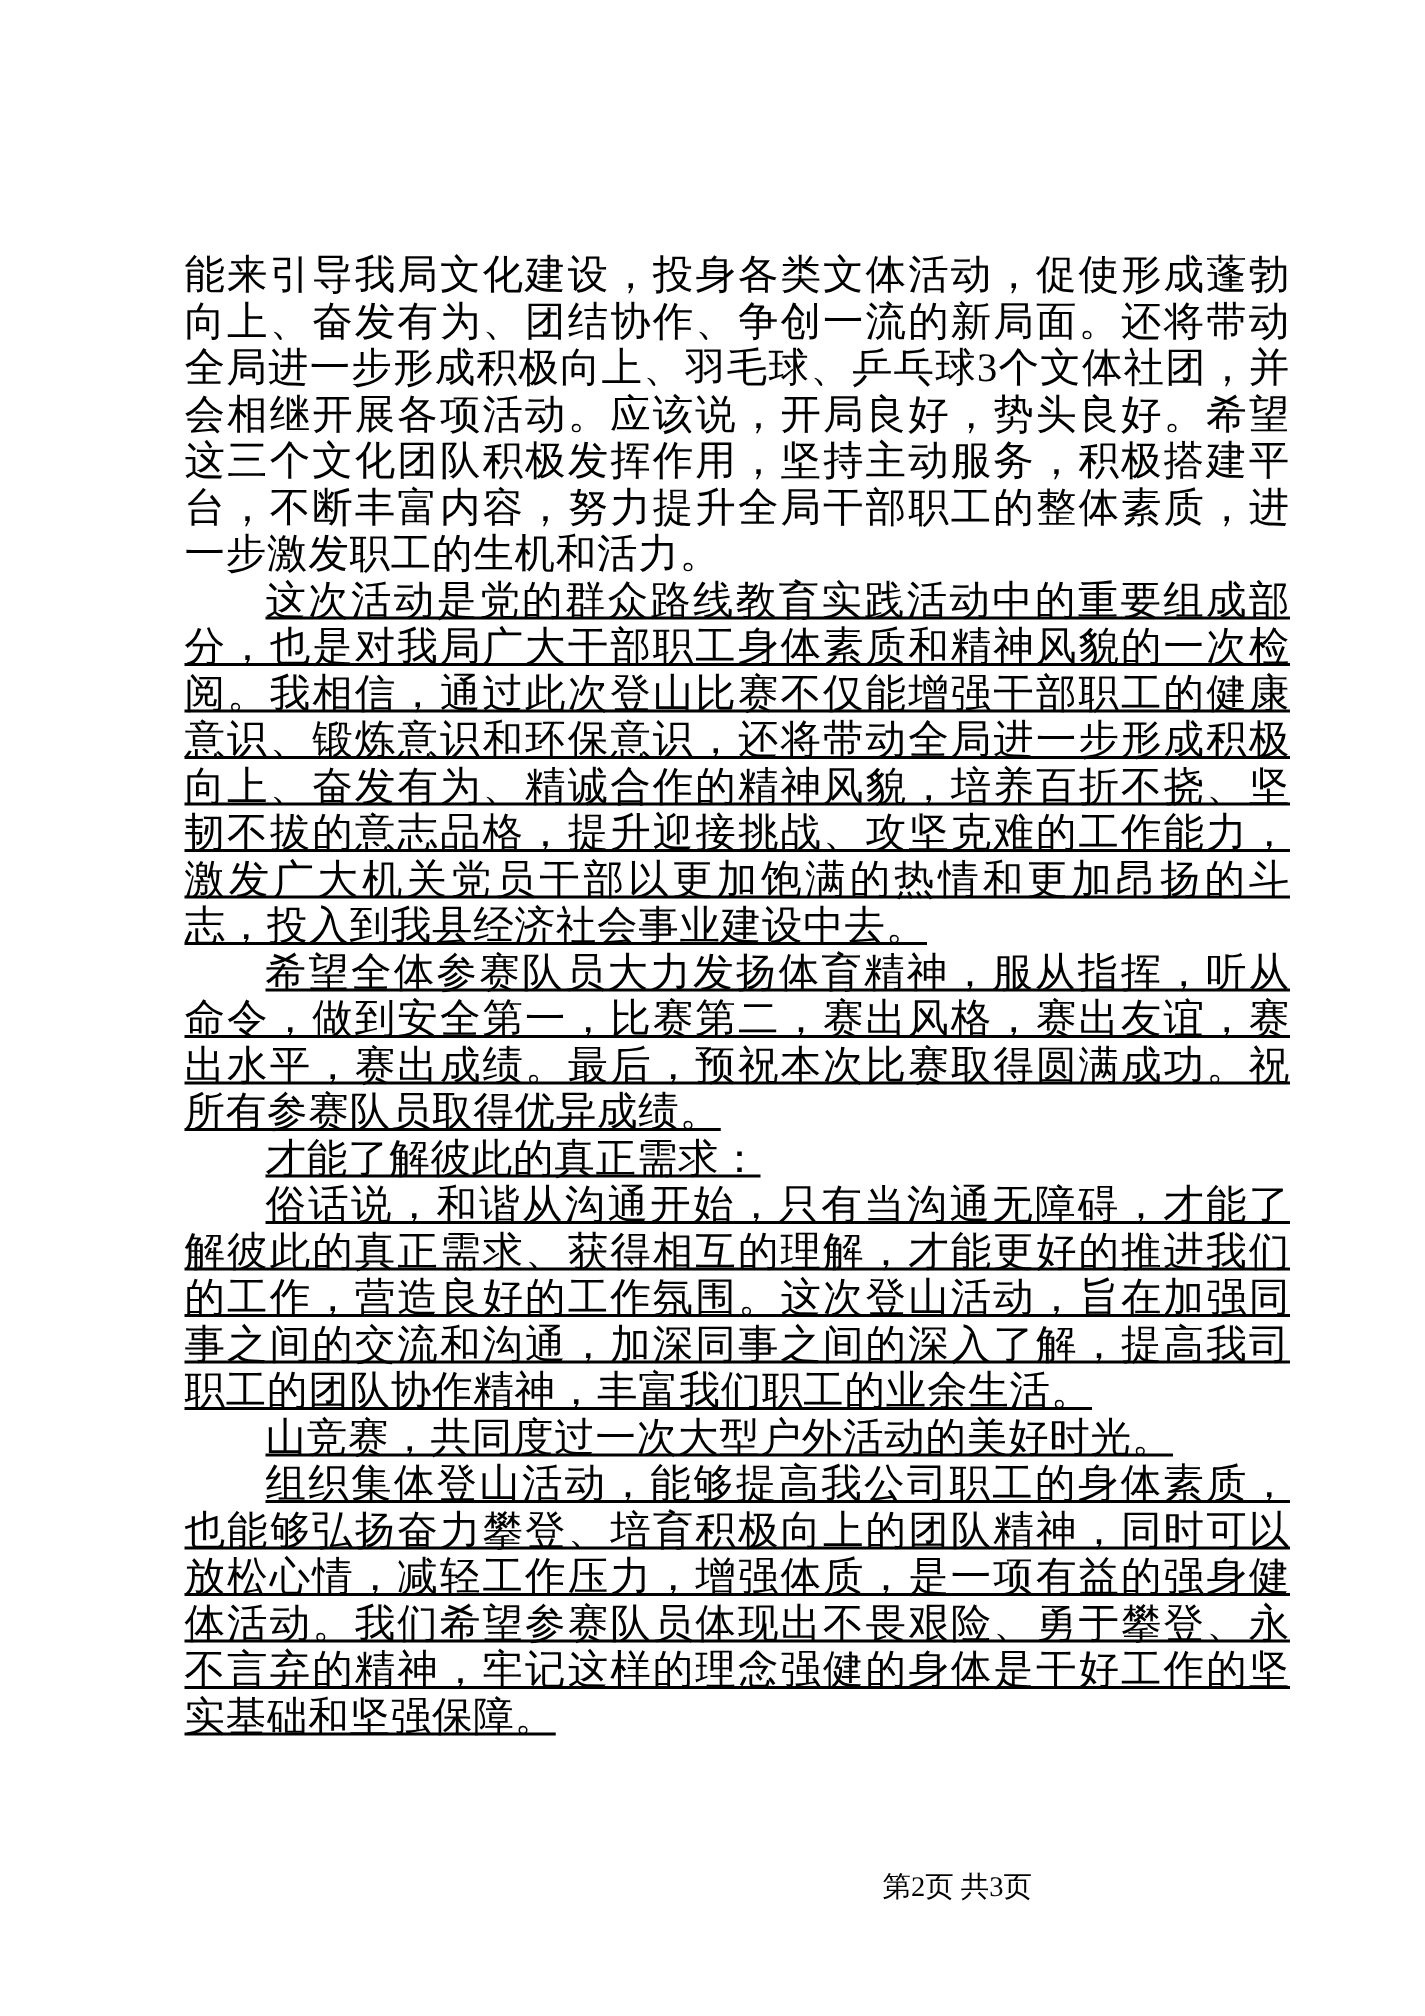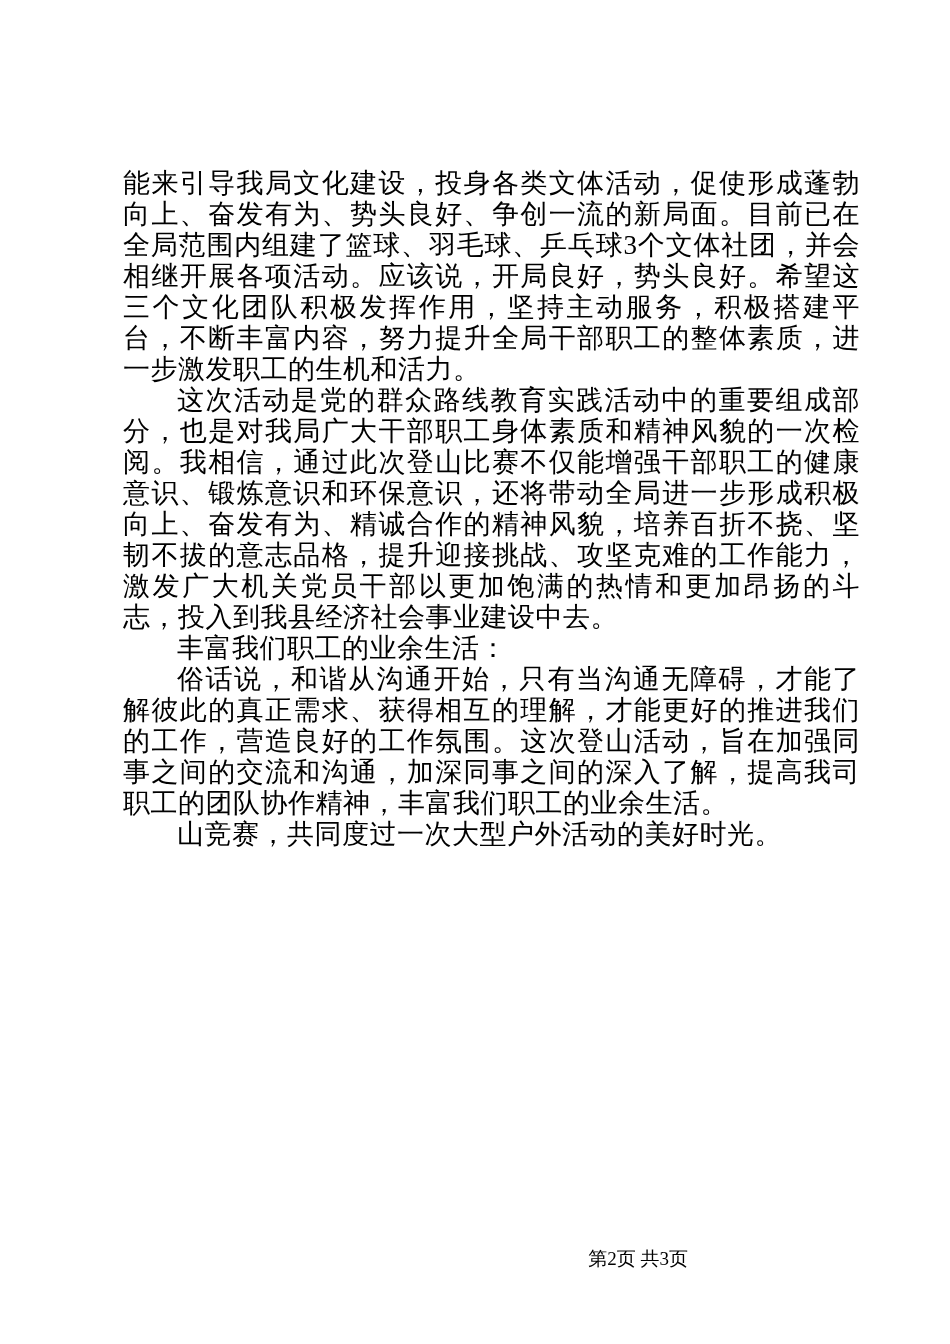--- a/index.html
+++ b/index.html
@@ -30,40 +30,43 @@
     margin: 0;
     font-size: 27px;
     line-height: 31px;
     text-align: justify;
     text-justify: inter-ideograph;
     letter-spacing: 0.5px;
     word-break: break-all;
   }
   .para.indent {
     text-indent: 2em;
+    text-decoration: underline;
   }
   .footer {
     position: absolute;
     top: 1248px;
     left: 0;
     width: 846px;
     box-sizing: border-box;
     text-align: right;
     padding-right: 158px;
     font-size: 19px;
     line-height: 22px;
   }
 </style>
 </head>
 <body>
 
 <div class="page">
   <div class="content">
-      <p class="para">能来引导我局文化建设，投身各类文体活动，促使形成蓬勃向上、奋发有为、势头良好、争创一流的新局面。目前已在全局范围内组建了篮球、羽毛球、乒乓球3个文体社团，并会相继开展各项活动。应该说，开局良好，势头良好。希望这三个文化团队积极发挥作用，坚持主动服务，积极搭建平台，不断丰富内容，努力提升全局干部职工的整体素质，进一步激发职工的生机和活力。</p>
+      <p class="para">能来引导我局文化建设，投身各类文体活动，促使形成蓬勃向上、奋发有为、团结协作、争创一流的新局面。还将带动全局进一步形成积极向上、羽毛球、乒乓球3个文体社团，并会相继开展各项活动。应该说，开局良好，势头良好。希望这三个文化团队积极发挥作用，坚持主动服务，积极搭建平台，不断丰富内容，努力提升全局干部职工的整体素质，进一步激发职工的生机和活力。</p>
       <p class="para indent">这次活动是党的群众路线教育实践活动中的重要组成部分，也是对我局广大干部职工身体素质和精神风貌的一次检阅。我相信，通过此次登山比赛不仅能增强干部职工的健康意识、锻炼意识和环保意识，还将带动全局进一步形成积极向上、奋发有为、精诚合作的精神风貌，培养百折不挠、坚韧不拔的意志品格，提升迎接挑战、攻坚克难的工作能力，激发广大机关党员干部以更加饱满的热情和更加昂扬的斗志，投入到我县经济社会事业建设中去。</p>
-      <p class="para indent">丰富我们职工的业余生活：</p>
+      <p class="para indent">希望全体参赛队员大力发扬体育精神，服从指挥，听从命令，做到安全第一，比赛第二，赛出风格，赛出友谊，赛出水平，赛出成绩。最后，预祝本次比赛取得圆满成功。祝所有参赛队员取得优异成绩。</p>
+      <p class="para indent">才能了解彼此的真正需求：</p>
       <p class="para indent">俗话说，和谐从沟通开始，只有当沟通无障碍，才能了解彼此的真正需求、获得相互的理解，才能更好的推进我们的工作，营造良好的工作氛围。这次登山活动，旨在加强同事之间的交流和沟通，加深同事之间的深入了解，提高我司职工的团队协作精神，丰富我们职工的业余生活。</p>
       <p class="para indent">山竞赛，共同度过一次大型户外活动的美好时光。</p>
+      <p class="para indent">组织集体登山活动，能够提高我公司职工的身体素质，也能够弘扬奋力攀登、培育积极向上的团队精神，同时可以放松心情，减轻工作压力，增强体质，是一项有益的强身健体活动。我们希望参赛队员体现出不畏艰险、勇于攀登、永不言弃的精神，牢记这样的理念强健的身体是干好工作的坚实基础和坚强保障。</p>
     </div>
   <div class="footer">
     <span>第2页 共3页</span>
   </div>
 </div>
 
 </body></html>

